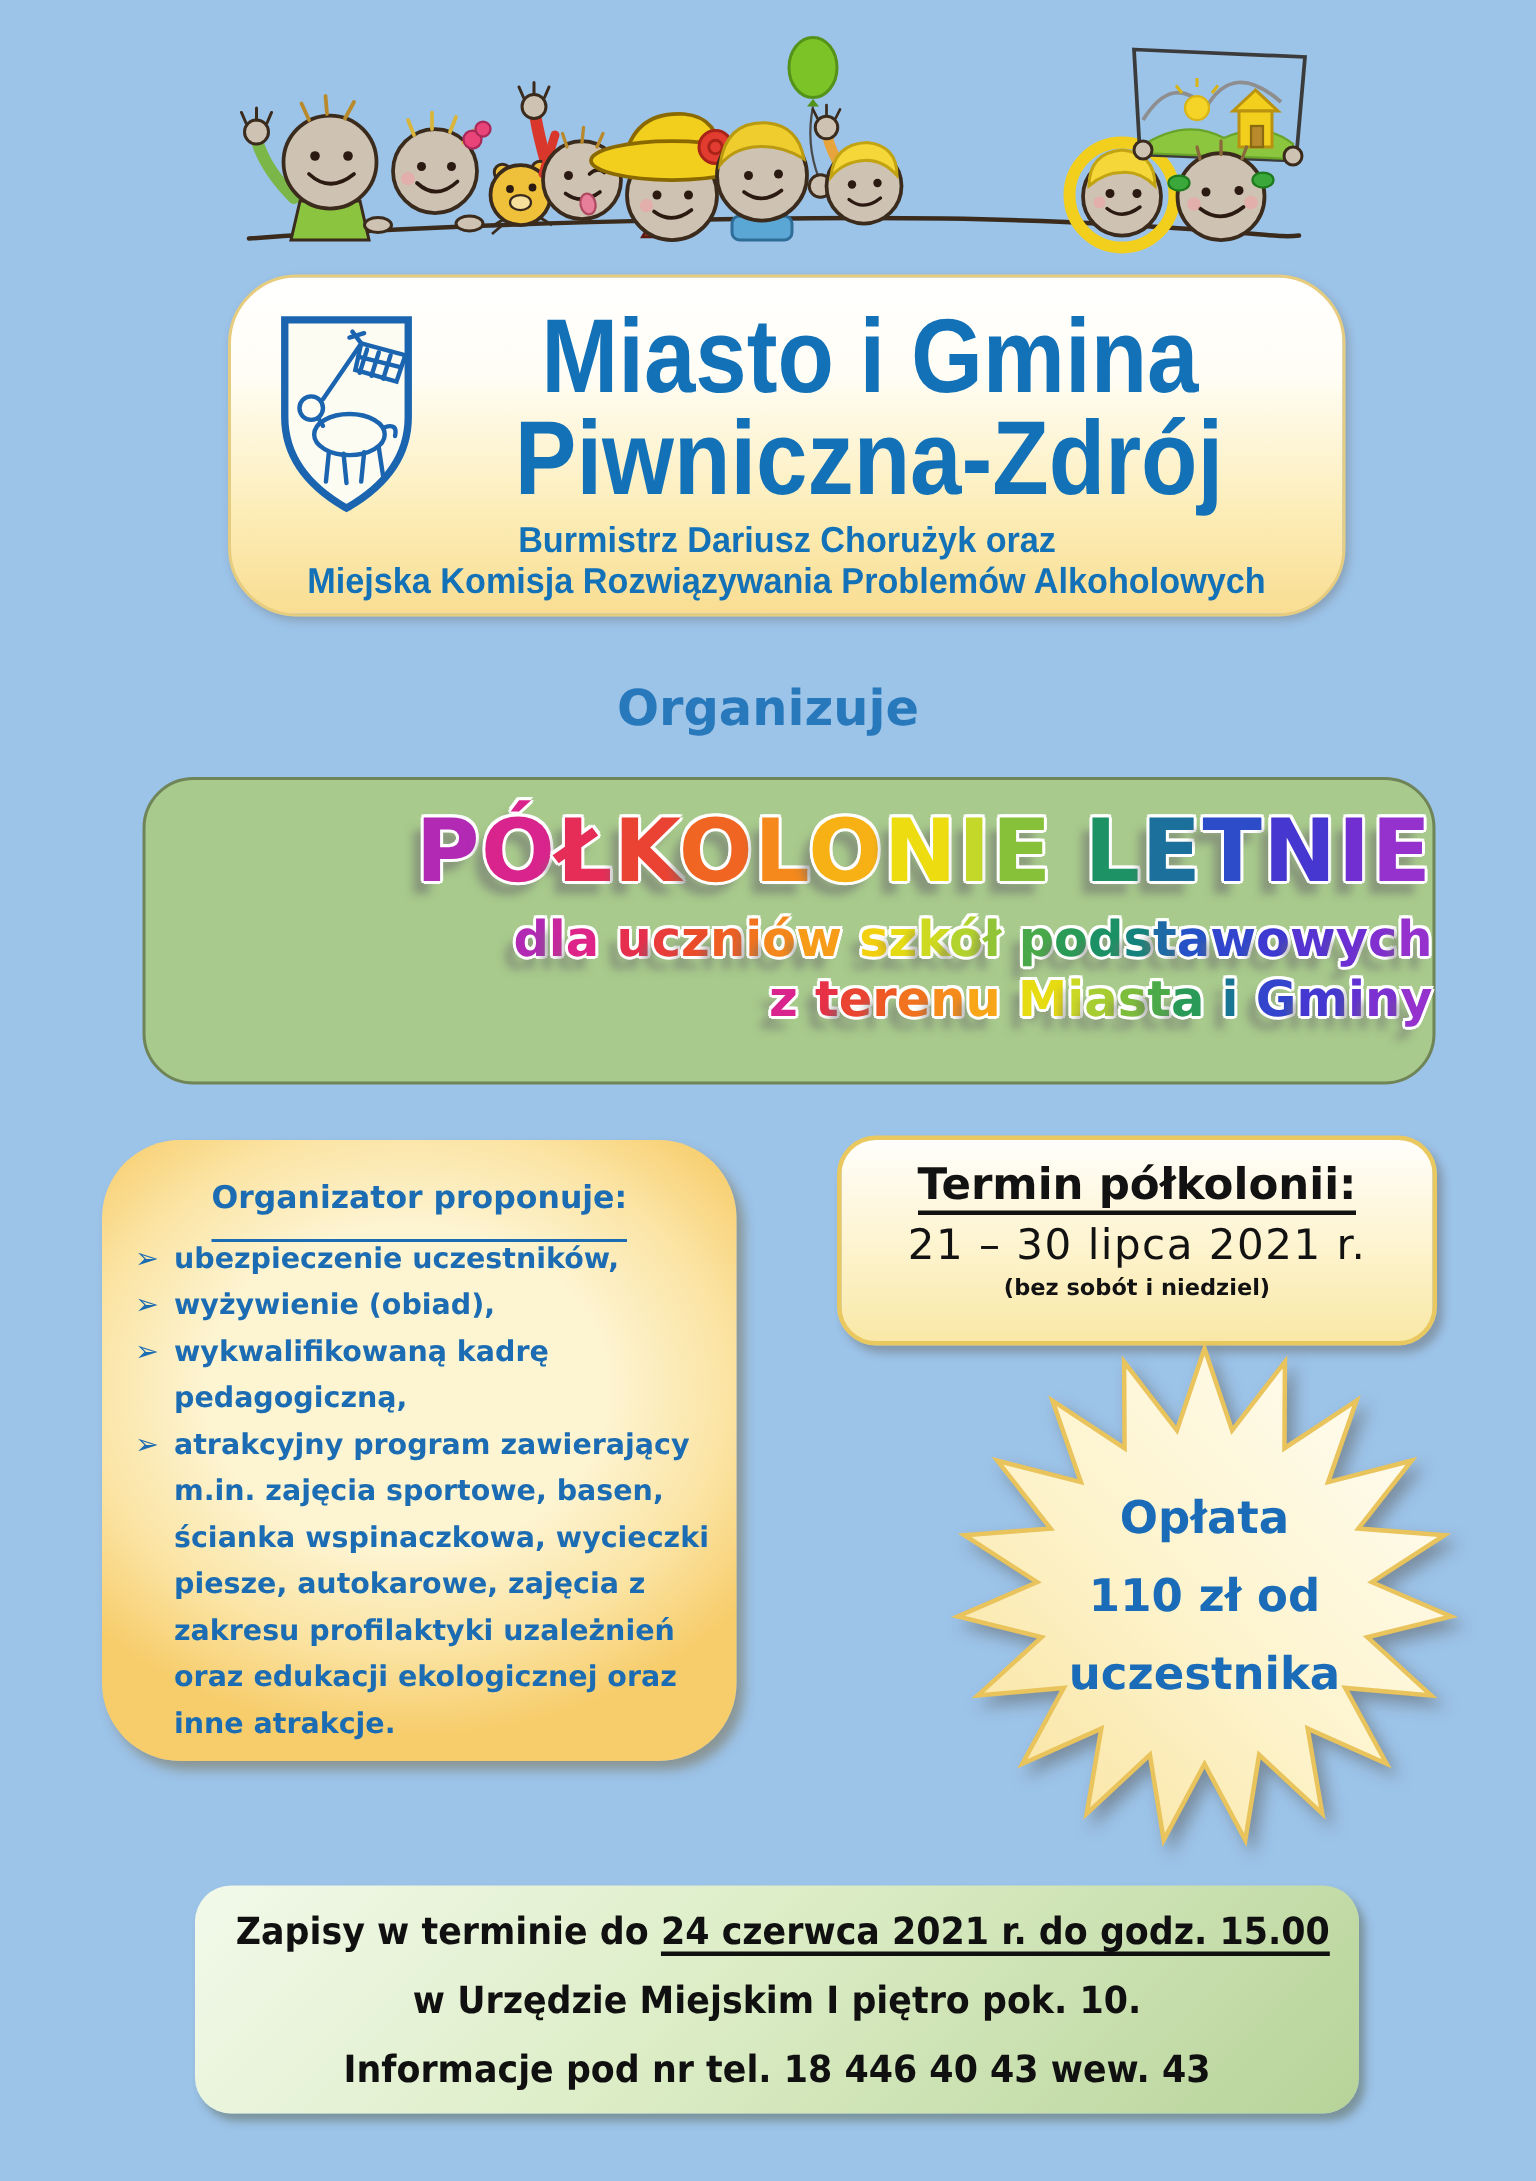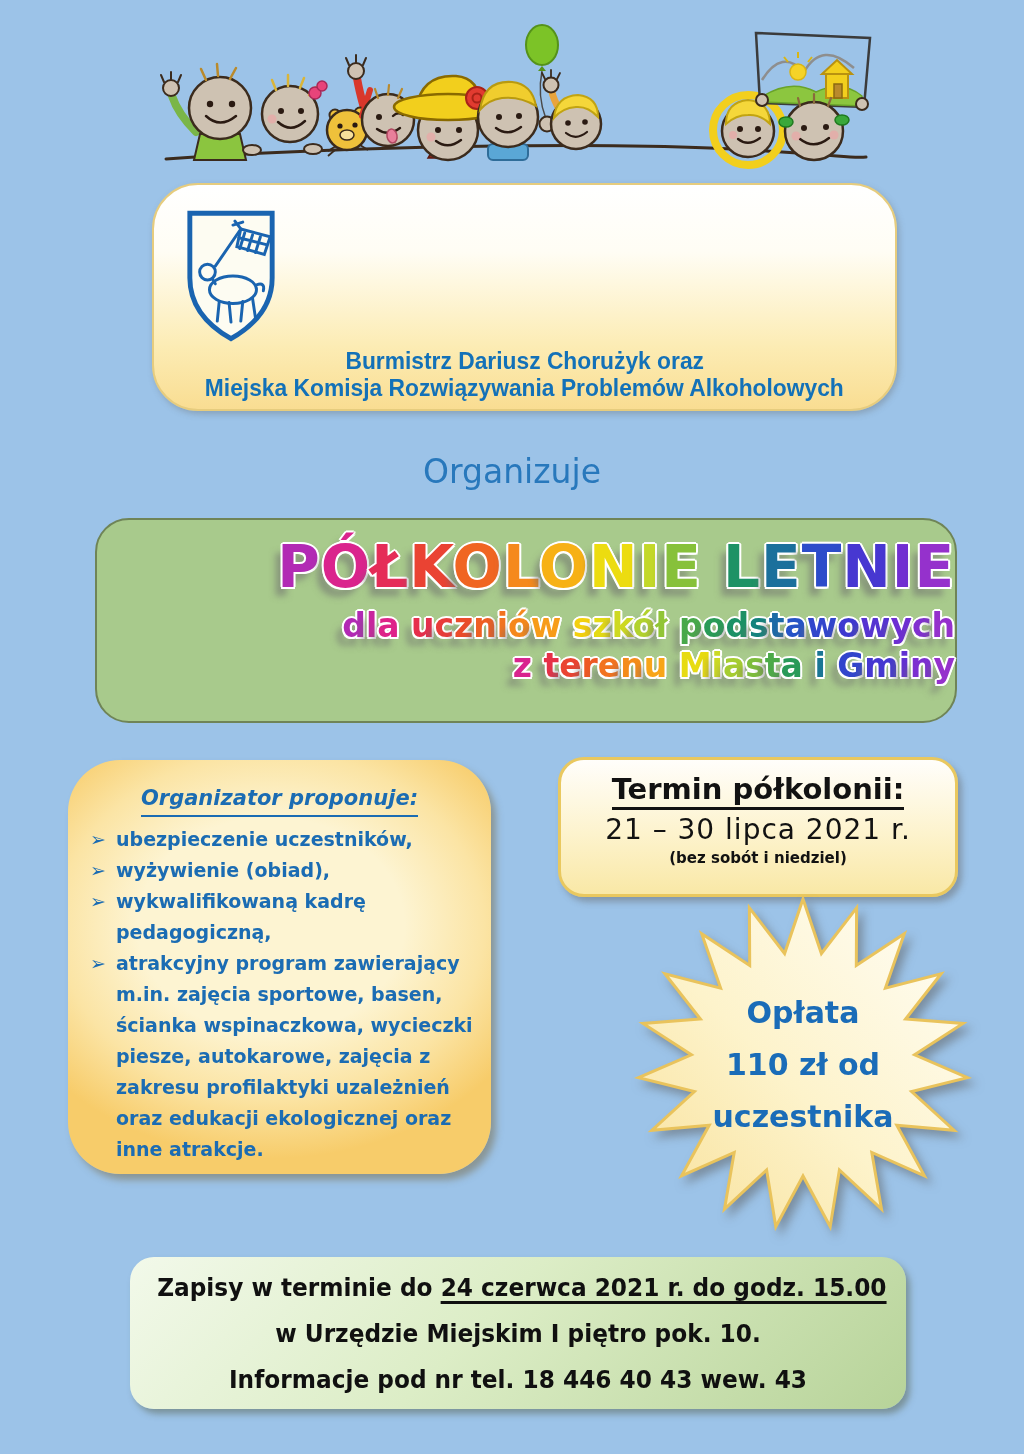--- a/index.html
+++ b/index.html
@@ -16,38 +16,38 @@
     border:2px solid #e6cc7e;box-shadow:2px 3px 6px rgba(100,100,100,.35);}
   .shield{position:absolute;left:28px;top:22px;width:98px;height:138px;}
   .header-text{position:absolute;left:116px;right:6px;top:18px;text-align:center;
     font-family:"Liberation Sans",sans-serif;font-weight:700;color:#1371b8;}
   .header-title{font-size:70px;line-height:68px;white-space:nowrap;}
   .header-title .condensed{display:inline-block;transform:scaleX(.88);transform-origin:center;}
   .header-subs{position:absolute;left:0;right:0;top:162px;text-align:center;
     font-family:"Liberation Sans",sans-serif;font-weight:700;color:#1371b8;font-size:24px;line-height:27px;}
   .header-subs .condensed{display:inline-block;transform:scaleX(.95);transform-origin:center;white-space:nowrap;}
 
-  .organizes{left:0;top:452px;width:100%;text-align:center;font-weight:400;font-size:33px;color:#2878bc;}
+  .organizes{left:0;top:452px;width:100%;text-align:center;font-weight:700;font-size:33px;color:#2878bc;}
 
   
   .event-card{left:95px;top:518px;width:858px;height:201px;border-radius:34px;
     background:#a8ca8c;border:2px solid #6f8457;text-align:right;}
   .event-title{margin-top:14px;font-weight:700;font-size:58px;line-height:66px;letter-spacing:1px;white-space:nowrap;}
   .event-sub{font-weight:700;font-size:33px;line-height:40px;white-space:nowrap;}
   .event-sub1{margin-top:6px;}
   .rainbow span{text-shadow:2px 0 0 #fff,-2px 0 0 #fff,0 2px 0 #fff,0 -2px 0 #fff,
     1.5px 1.5px 0 #fff,-1.5px 1.5px 0 #fff,1.5px -1.5px 0 #fff,-1.5px -1.5px 0 #fff,
     -7px 9px 6px rgba(110,110,110,.55);}
 
   
   .offer-card{left:68px;top:760px;width:423px;height:414px;border-radius:52px;
     background:radial-gradient(ellipse 70% 58% at 48% 40%,#fdf4d2 45%,#fbe4a4 72%,#f7cc6a 97%);
     box-shadow:5px 6px 7px rgba(120,105,70,.5);color:#1b6cb3;}
   .offer-heading{margin-top:26px;text-align:center;font-weight:700;font-size:21px;}
-  .offer-heading span{border-bottom:2px solid #1b6cb3;padding-bottom:5px;font-style:italic;}
+  .offer-heading span{border-bottom:2px solid #1b6cb3;padding-bottom:16px;}
   .offer-list{margin:14px 16px 0 22px;}
   .offer-row{display:flex;font-weight:700;font-size:19px;line-height:31px;}
   .offer-bullet{width:26px;flex:none;}
 
   
   .term-card{left:558px;top:757px;width:394px;height:134px;border-radius:26px;
     background:linear-gradient(180deg,#fffefb 0%,#fdf3cd 55%,#f9e8a6 100%);
     border:3px solid #e9c85f;box-shadow:4px 5px 6px rgba(100,100,100,.45);
     text-align:center;color:#121212;}
   .term-heading{margin-top:12px;font-weight:700;font-size:29px;}
@@ -209,20 +209,24 @@
         <ellipse cx="52" cy="84" rx="24" ry="14"></ellipse>
         <circle cx="26" cy="66" r="8"></circle>
         <path d="M31,73 L34,78"></path>
         <path d="M38,96 L36,116 M48,97 L50,117 M62,96 L60,116 M72,93 L75,113"></path>
         <path d="M76,79 q9,-3 7,6"></path>
         <path d="M34,60 L60,22 M60,22 l-6,-8 M52,18 l10,-3"></path>
         <polygon points="60,22 90,30 84,48 56,40"></polygon>
         <path d="M64,26 l-5,16 M72,28 l-5,16 M80,30 l-5,16 M58,31 l28,7"></path>
       </g>
     </svg>
+    <div class="header-text">
+      <div class="header-title"><span class="condensed">Miasto i Gmina</span></div>
+      <div class="header-title"><span class="condensed">Piwniczna-Zdrój</span></div>
+    </div>
     <div class="header-subs">
       <div><span class="condensed">Burmistrz Dariusz Chorużyk oraz</span></div>
       <div><span class="condensed">Miejska Komisja Rozwiązywania Problemów Alkoholowych</span></div>
     </div>
   </section>
 
   <div class="abs organizes">Organizuje</div>
 
   <section class="abs event-card">
     <div class="event-title rainbow"><span style="color: rgb(178, 42, 180);">P</span><span style="color: rgb(218, 36, 141);">Ó</span><span style="color: rgb(229, 45, 88);">Ł</span><span style="color: rgb(234, 67, 51);">K</span><span style="color: rgb(240, 101, 34);">O</span><span style="color: rgb(245, 137, 28);">L</span><span style="color: rgb(247, 177, 21);">O</span><span style="color: rgb(236, 220, 16);">N</span><span style="color: rgb(195, 216, 41);">I</span><span style="color: rgb(135, 193, 58);">E</span><span style="color: rgb(67, 166, 76);"> </span><span style="color: rgb(29, 146, 101);">L</span><span style="color: rgb(27, 112, 156);">E</span><span style="color: rgb(44, 76, 202);">T</span><span style="color: rgb(71, 55, 209);">N</span><span style="color: rgb(113, 47, 209);">I</span><span style="color: rgb(149, 49, 204);">E</span></div>

